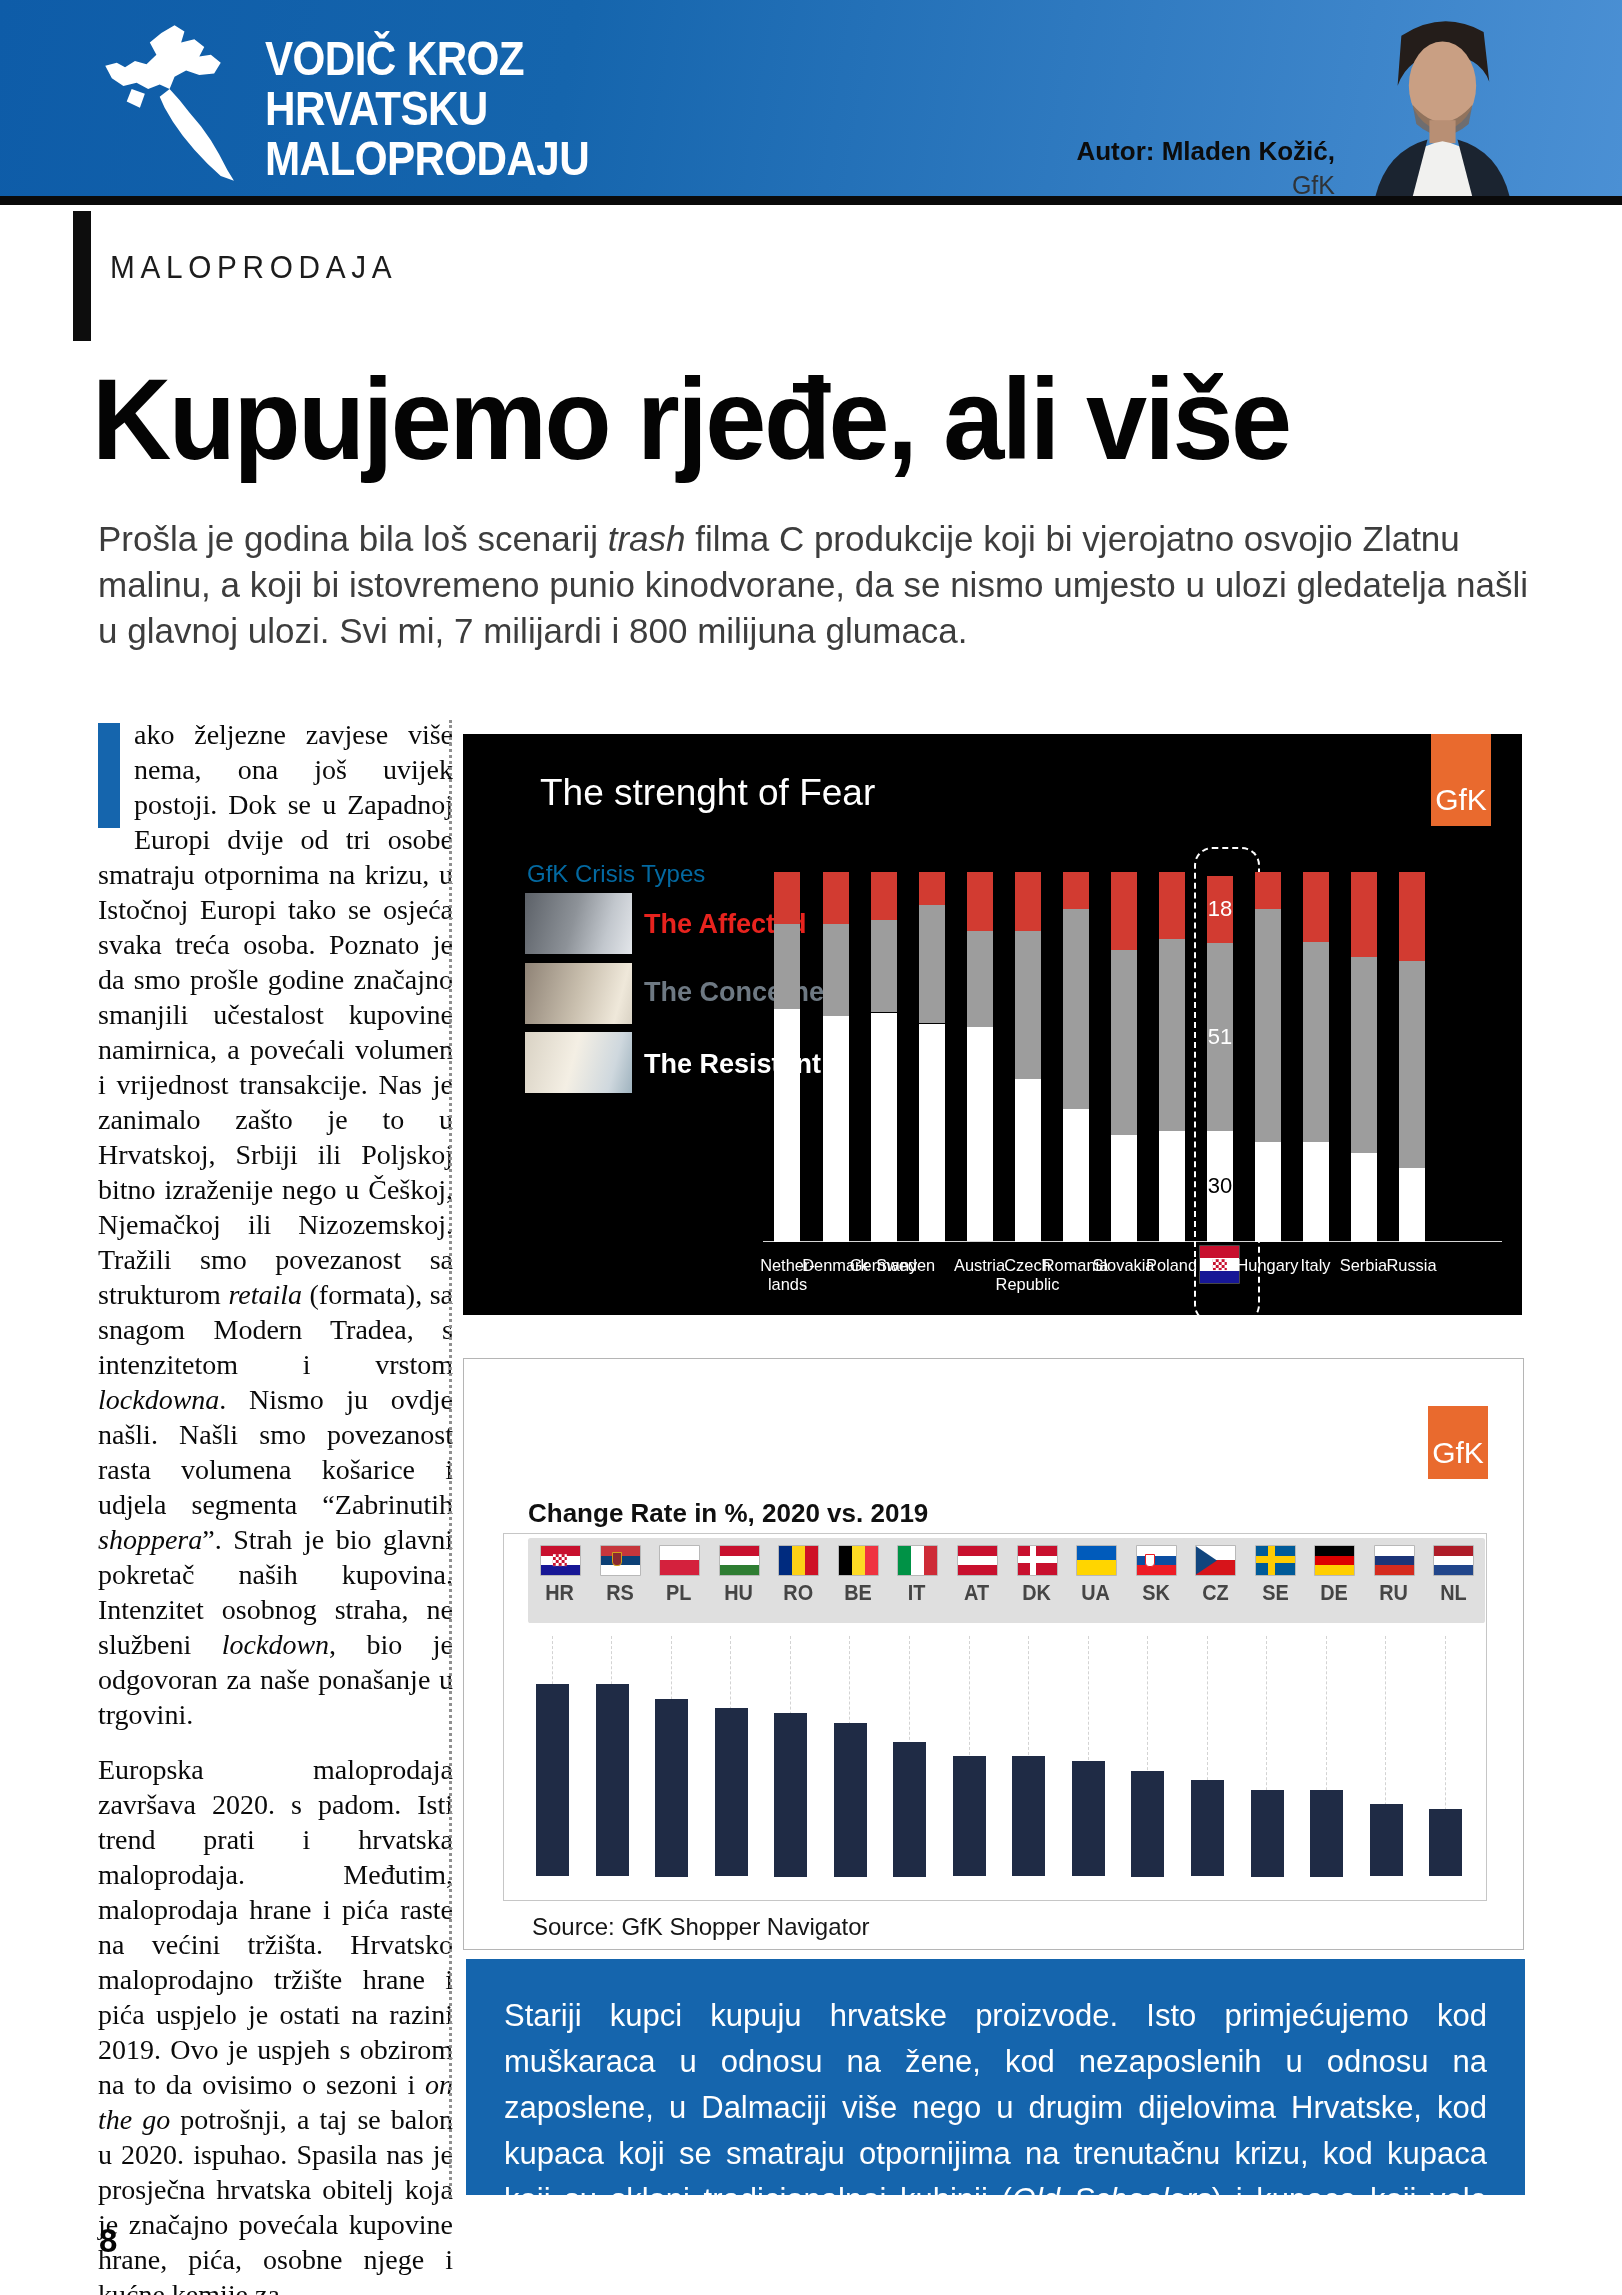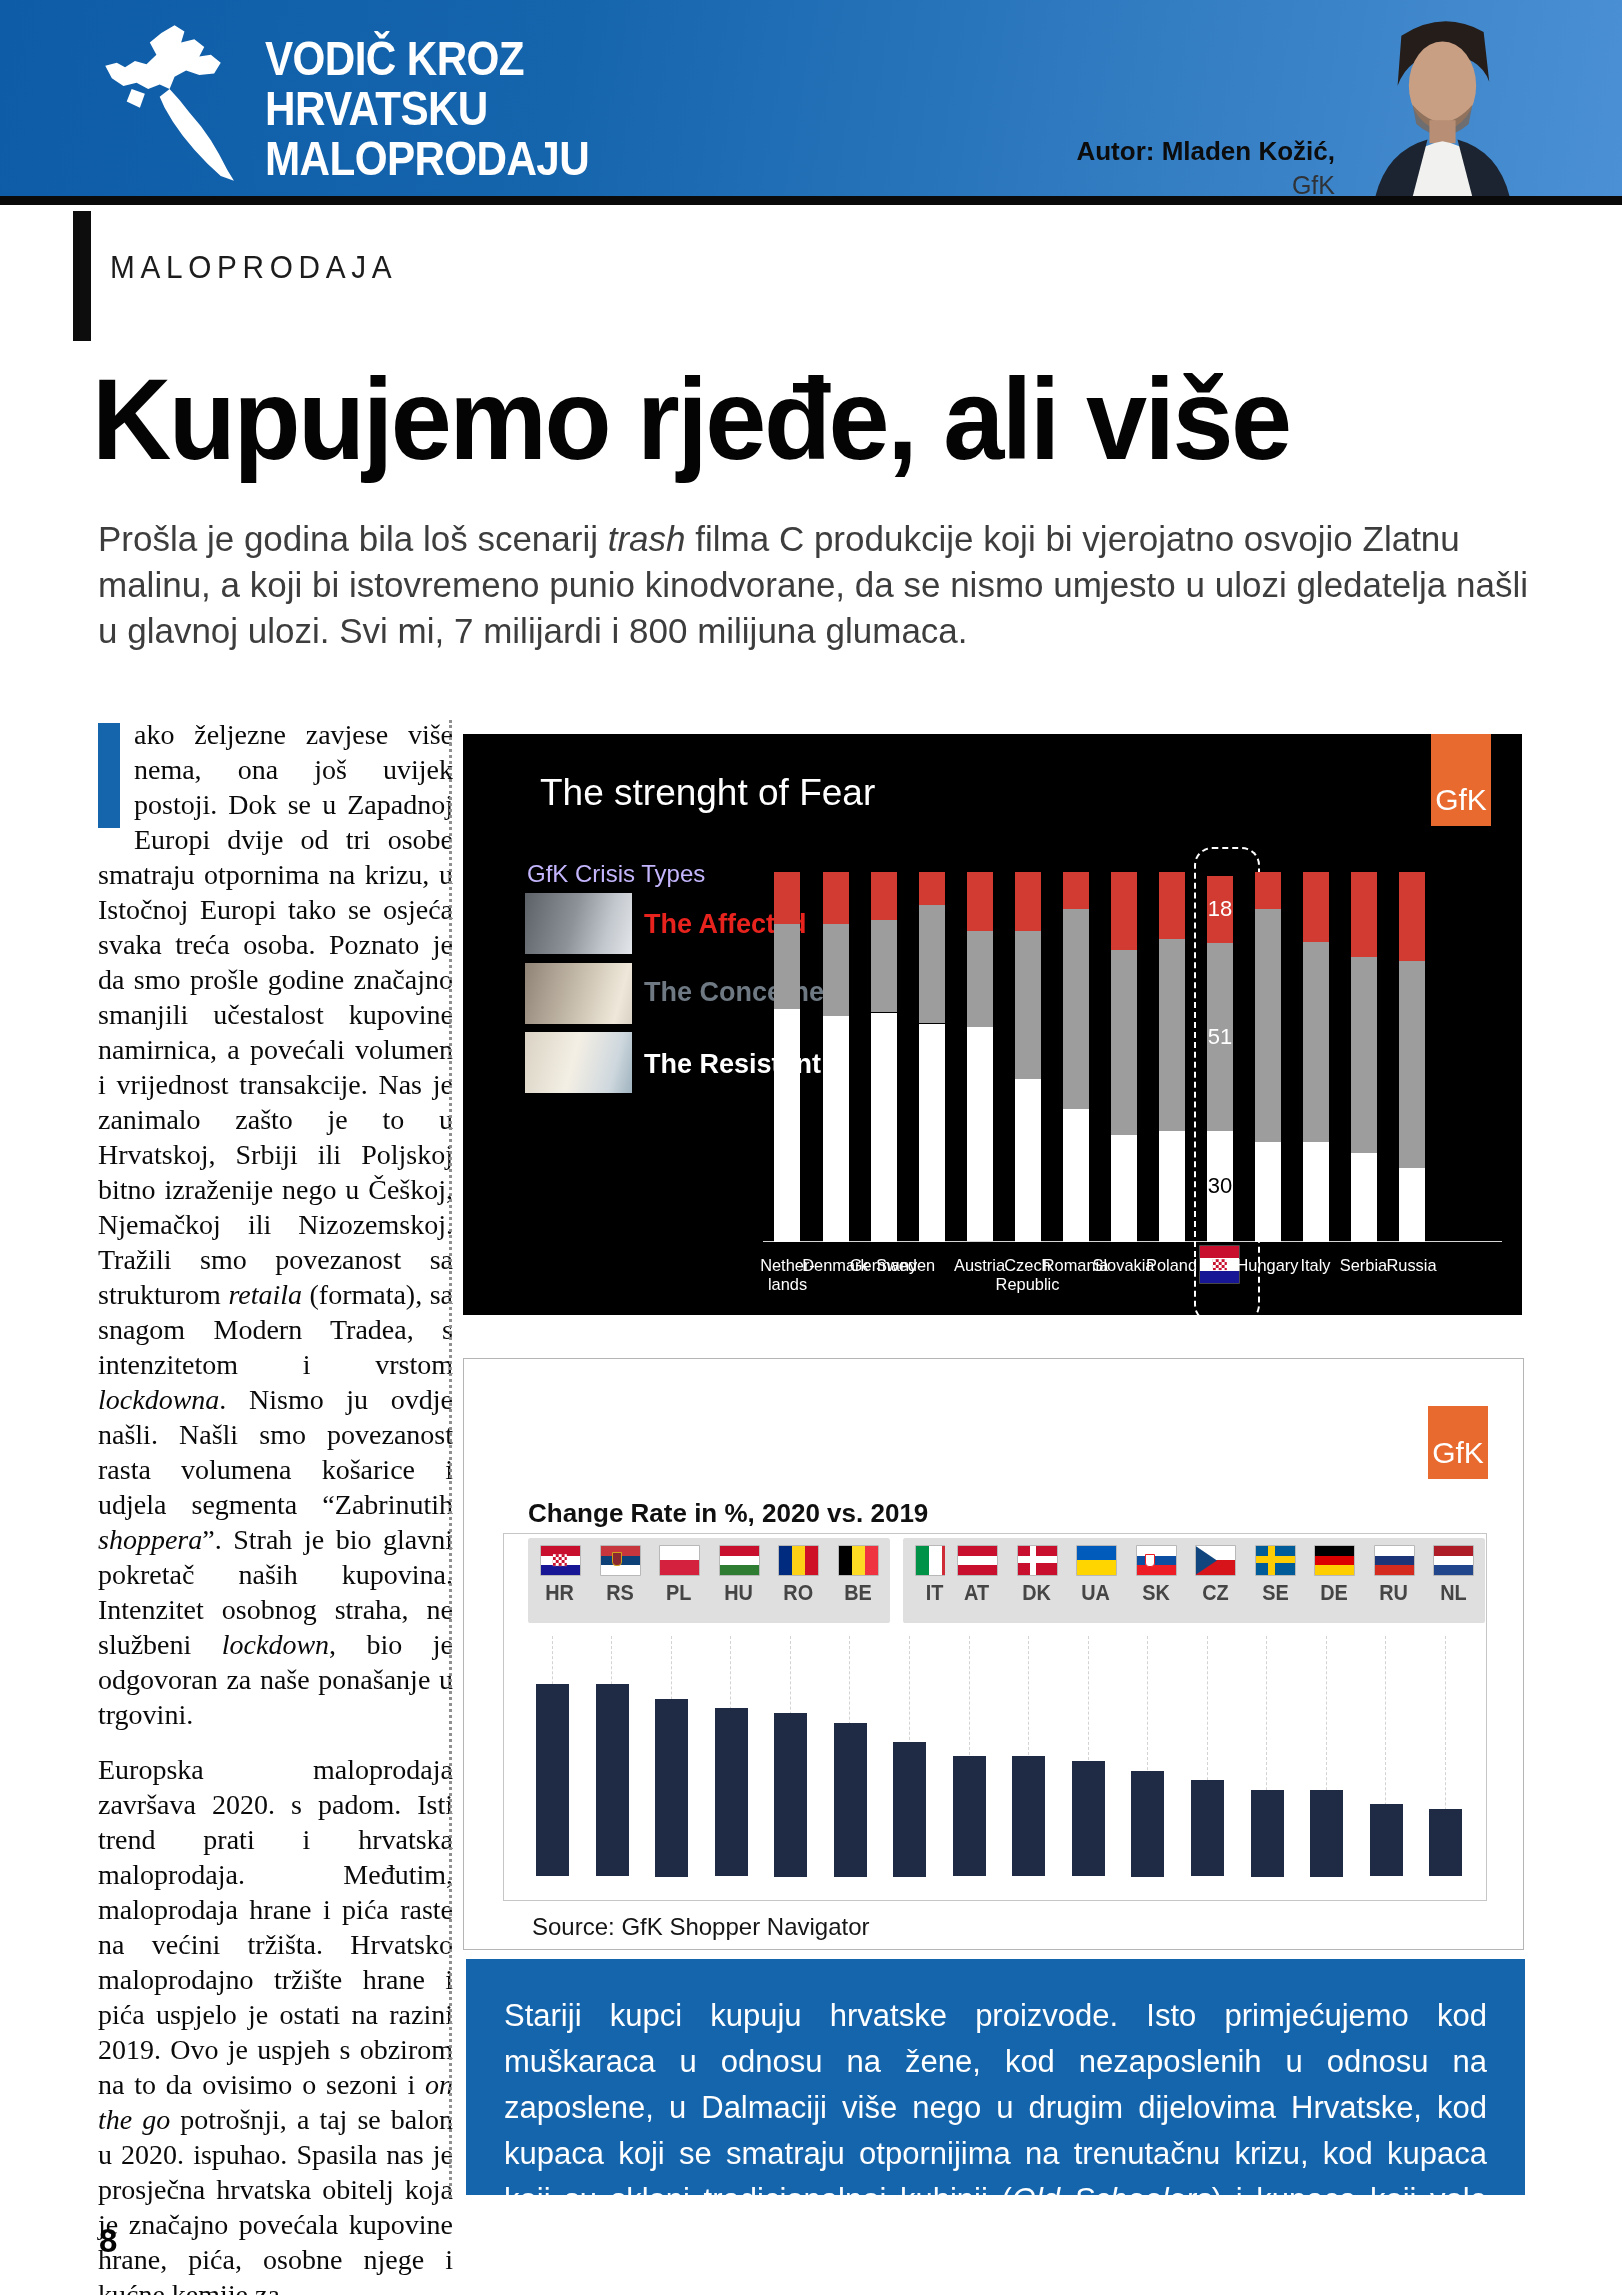--- a/index.html
+++ b/index.html
@@ -37,21 +37,21 @@
   .column i{font-style:italic;}
   .col-sep{left:449px;top:720px;width:0;height:1478px;border-left:3.9px dotted #8f8f8f;}
   .pageno{left:99px;top:2222px;font-size:33px;font-weight:800;color:#050505;}
 
   
   .chart1{left:463px;top:734px;width:1059px;height:581px;background:#000;}
   .c1-title{left:77px;top:38px;font-size:37px;font-weight:400;color:#fff;}
   .gfk-logo{background:#e96a2e;color:#fff;display:flex;align-items:flex-end;justify-content:center;
             font-size:30px;font-weight:500;padding-bottom:9.2px;box-sizing:border-box;}
   .c1-logo{right:31px;top:0;width:60px;height:92px;}
-  .c1-legend-title{left:64px;top:126px;font-size:24px;color:#c4b5fd;}
+  .c1-legend-title{left:64px;top:126px;font-size:24px;color:#0369a1;}
   .c1-photo{left:62px;width:107px;height:61px;}
   .c1-leglabel{left:181px;font-size:27px;font-weight:600;}
   .photo-affected{background:linear-gradient(105deg,#5c6168 0%,#8d9298 45%,#c2c7cd 75%,#e3e6ea 100%);}
   .photo-concerned{background:linear-gradient(105deg,#8f8376 0%,#c9bfae 50%,#efe8da 85%,#d9d2c4 100%);}
   .photo-resistant{background:linear-gradient(105deg,#d9d2c4 0%,#f4efe4 45%,#cfd8de 80%,#9fb3bf 100%);}
   .c1-axis{left:300px;top:507px;width:739px;height:1.3px;background:#d6d6d6;}
   .c1-cat{top:522px;width:79px;text-align:center;font-size:16.4px;line-height:19px;color:#fff;
           white-space:pre-line;}
   .c1-seg{width:25.5px;}
   .c1-hl{left:731px;top:113px;width:62px;height:472px;border:2px dashed #fff;border-radius:18.3px;}
@@ -247,21 +247,21 @@
           <div class="c2-code">RO</div>
         </div>
         <div class="abs c2-bar" style="left: 310px; top: 354px; height: 164px; background: rgb(31, 43, 69);"></div>
         <div class="abs c2-grid" style="left: 385px;"></div>
         <div class="abs c2-tile" style="left: 362px;">
           <div class="flag" style="background: linear-gradient(90deg, rgb(0, 0, 0) 33.4%, rgb(253, 218, 36) 33.4%, rgb(253, 218, 36) 66.7%, rgb(239, 51, 64) 66.7%);"></div>
           <div class="c2-code">BE</div>
         </div>
         <div class="abs c2-bar" style="left: 370px; top: 364px; height: 154px; background: rgb(31, 43, 69);"></div>
         <div class="abs c2-grid" style="left: 445px;"></div>
-        <div class="abs c2-tile" style="left: 439px; text-align: right;">
+        <div class="abs c2-tile" style="left: 421px; text-align: right;">
           <div class="flag" style="background: linear-gradient(90deg, rgb(0, 146, 70) 33.4%, rgb(255, 255, 255) 33.4%, rgb(255, 255, 255) 66.7%, rgb(206, 43, 55) 66.7%);"></div>
           <div class="c2-code">IT</div>
         </div>
         <div class="abs c2-bar" style="left: 429px; top: 383px; height: 135px; background: rgb(31, 43, 69);"></div>
         <div class="abs c2-grid" style="left: 505px;"></div>
         <div class="abs c2-tile" style="left: 481px;">
           <div class="flag" style="background: linear-gradient(rgb(200, 16, 46) 33.4%, rgb(255, 255, 255) 33.4%, rgb(255, 255, 255) 66.7%, rgb(200, 16, 46) 66.7%);"></div>
           <div class="c2-code">AT</div>
         </div>
         <div class="abs c2-bar" style="left: 489px; top: 397px; height: 120px; background: rgb(31, 43, 69);"></div>

